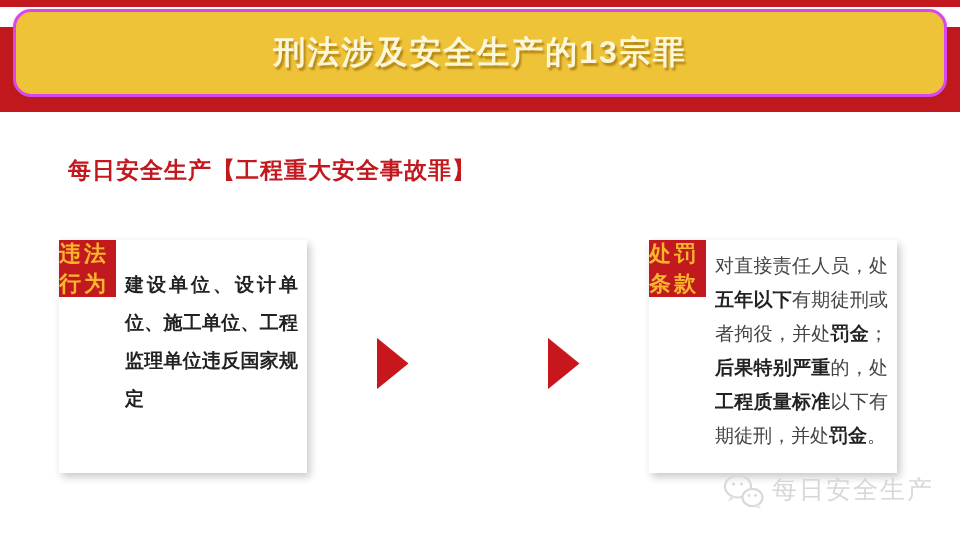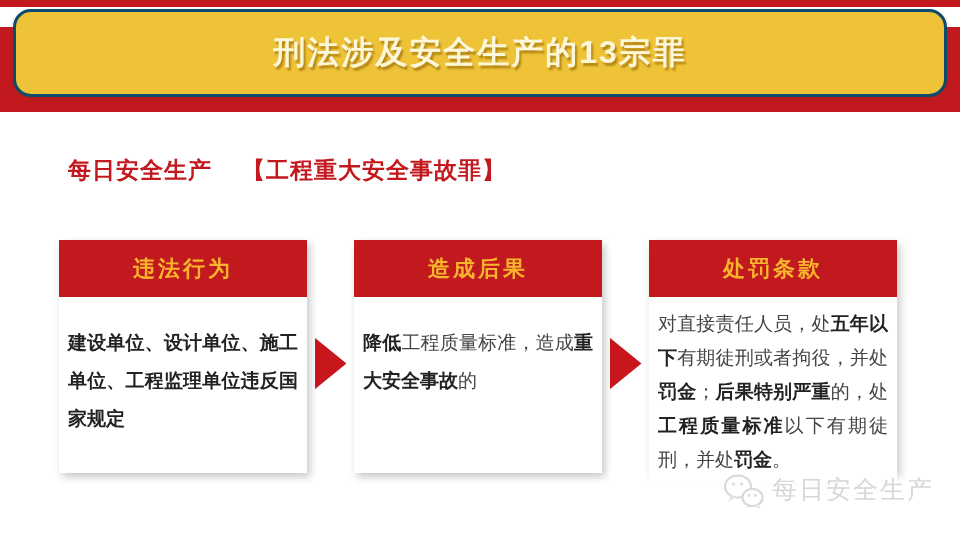--- a/index.html
+++ b/index.html
@@ -5,36 +5,36 @@
   html,body{margin:0;padding:0;background:#888;}
   .slide{
     position:relative;width:960px;height:540px;background:#ffffff;overflow:hidden;
     font-family:"Liberation Sans","DejaVu Sans",sans-serif;
   }
   
   .top-strip{position:absolute;top:0;left:0;right:0;height:7px;background:#C2191E;}
   .red-band{position:absolute;top:27px;left:0;right:0;height:85px;background:#C2191E;}
   .banner{
     position:absolute;top:9px;left:13px;right:13px;height:82px;
-    background:#EFC338;border:3px solid #0c4a6e;border-radius:18px;
+    background:#EFC338;border:3px solid #d946ef;border-radius:18px;
     display:flex;align-items:center;justify-content:center;
     box-shadow:0 2px 4px rgba(120,60,0,.25);
   }
   .banner-title{
     font-size:32px;font-weight:bold;color:#FCF7D8;letter-spacing:2px;
     text-shadow:2px 3px 2px rgba(140,95,0,.6);
   }
   
   .heading{position:absolute;top:155px;left:68px;font-size:23px;font-weight:bold;color:#C2191E;letter-spacing:1px;}
-  .heading .crime{margin-left:30px;}
+  .heading .crime{}
   
   .flow{position:absolute;top:240px;left:59px;width:838px;height:233px;display:flex;}
   .box{
-    width:248px;height:233px;display:flex;flex-direction:column;
-    box-shadow:3px 4px 8px rgba(0,0,0,.22);background:#fff;
+    width:248px;height:233px;display:flex;flex-direction:row;
+    box-shadow:3px 4px 8px rgba(0,0,0,.22);background:#fff;font-family:Liberation Mono, monospace;
   }
   .box-header{
     height:57px;flex:0 0 57px;background:#C2191E;
     display:flex;align-items:center;justify-content:center;
     color:#F8B62D;font-size:22px;font-weight:bold;letter-spacing:3px;
   }
   .box-body{
     flex:1;background:#ffffff;padding:27px 9px 6px 9px;
     font-size:19px;line-height:38px;color:#454545;text-align:justify;
   }
@@ -67,24 +67,20 @@
   </div>
 
   <div class="flow" id="flow">
       <div class="box">
         <div class="box-header">违法行为</div>
         <div class="box-body"><span class="b">建设单位、设计单位、施工单位、工程监理单位违反国家规定</span></div>
       </div>
       <div class="arrow-slot">
         <div class="arrow"></div>
       </div>
-      <div class="box">
-        <div class="box-header">造成后果</div>
-        <div class="box-body"><span class="b">降低</span><span>工程质量标准，造成</span><span class="b">重大安全事故</span><span>的</span></div>
-      </div>
       <div class="arrow-slot">
         <div class="arrow"></div>
       </div>
       <div class="box">
         <div class="box-header">处罚条款</div>
         <div class="box-body"><span>对直接责任人员，处</span><span class="b">五年以下</span><span>有期徒刑或者拘役，并处</span><span class="b">罚金</span><span>；</span><span class="b">后果特别严重</span><span>的，处</span><span class="b">工程质量标准</span><span>以下有期徒刑，并处</span><span class="b">罚金</span><span>。</span></div>
       </div>
     </div>
 
   <div class="watermark">

